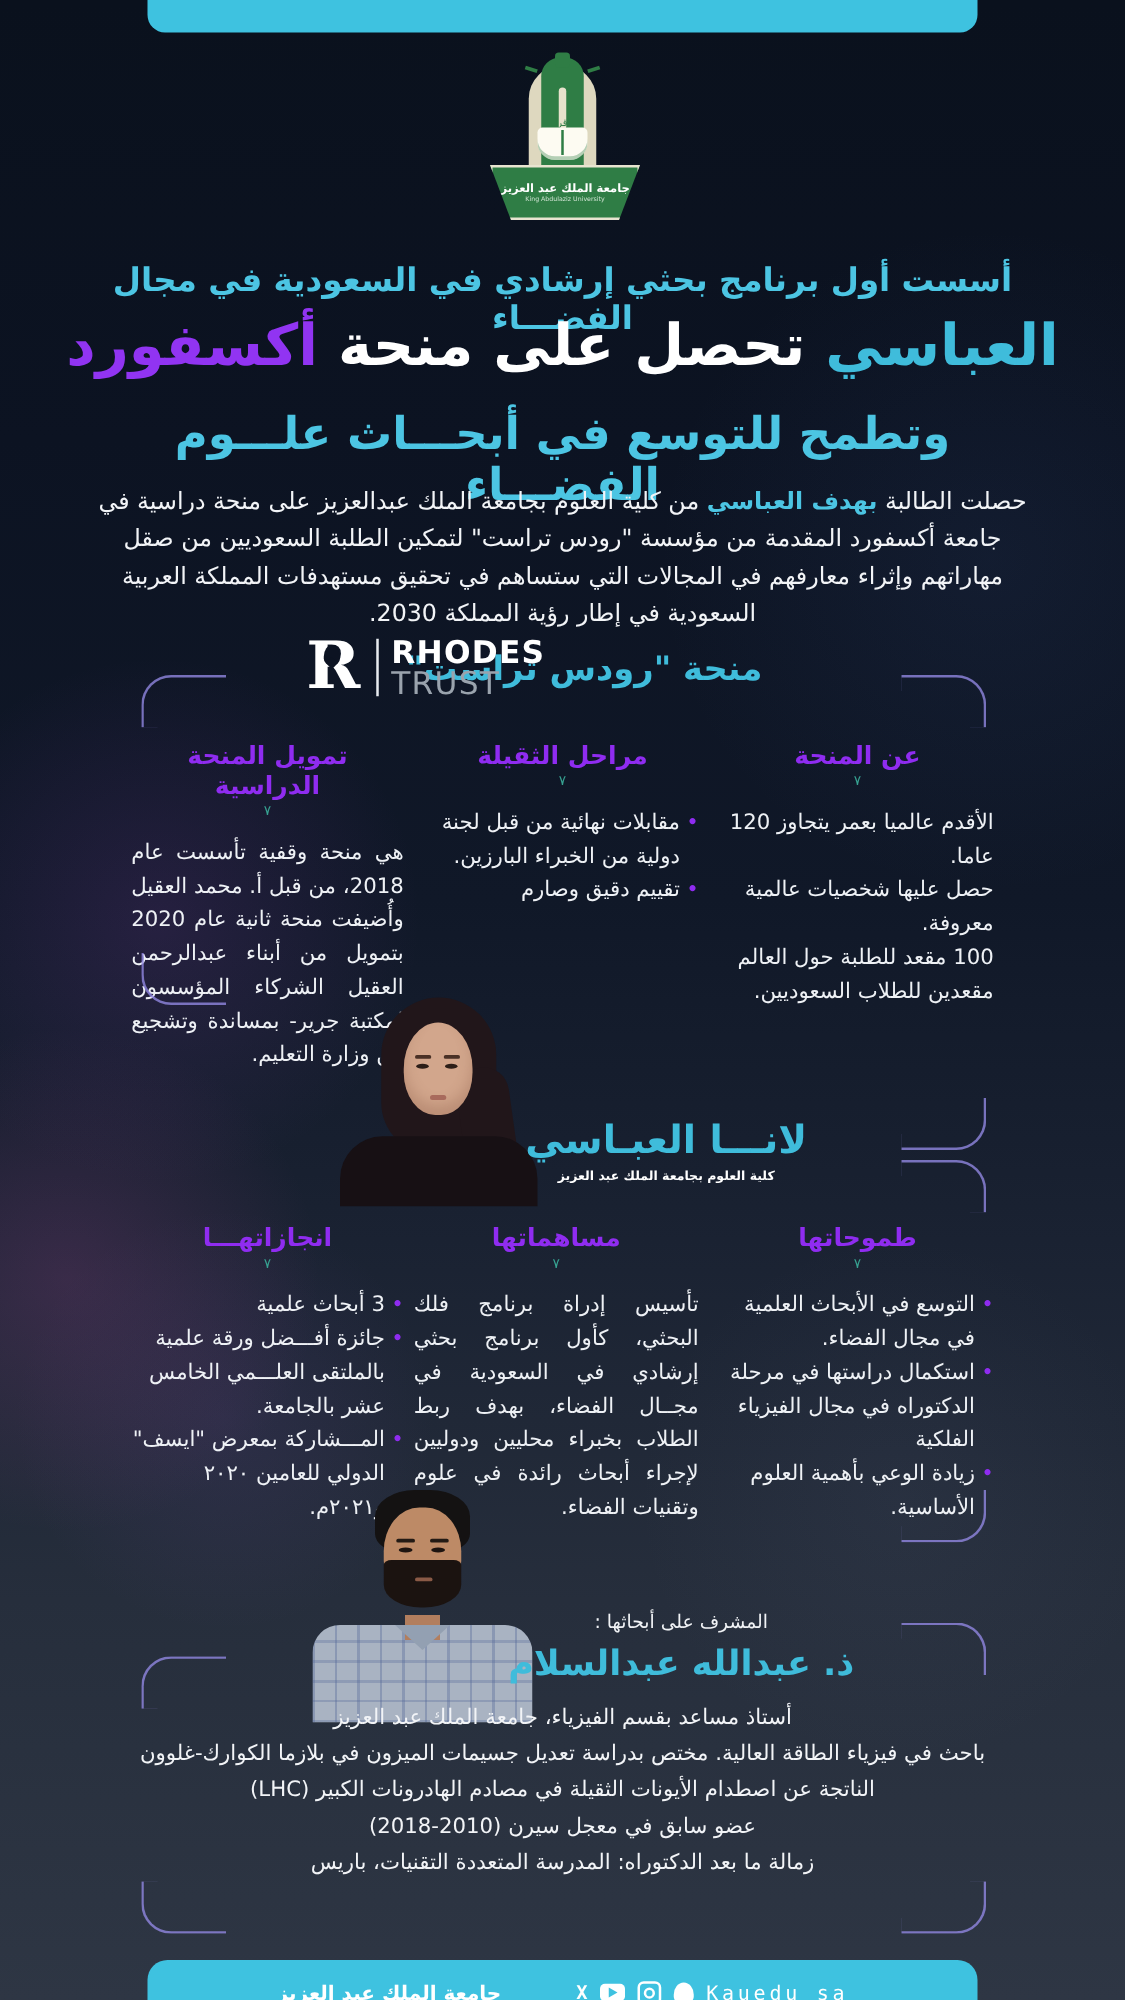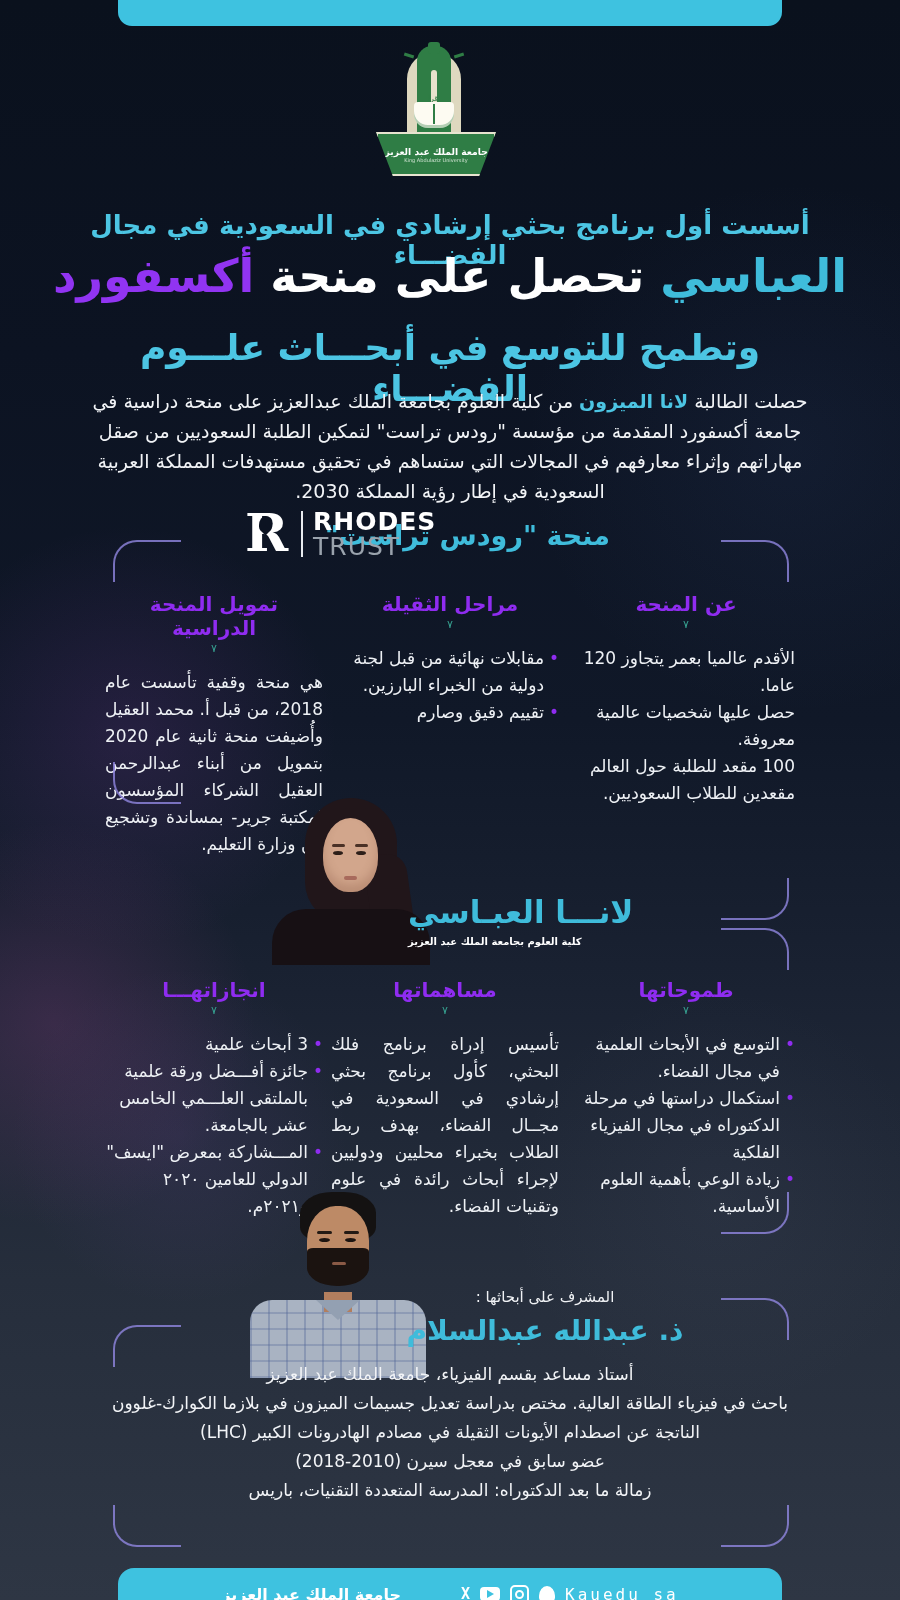--- a/index.html
+++ b/index.html
@@ -29,21 +29,21 @@
     540px 1300px,860px 1340px,200px 1556px,600px 1548px,753px 1555px,350px 1440px;}
   .stars.s3{width:4px;height:4px;color:rgba(240,220,160,.8);box-shadow:290px 1545px,845px 1500px,905px 960px;}
   .stars.s4{width:5px;height:5px;border-radius:50%;color:rgba(110,220,190,.55);box-shadow:437px 1553px;}
 
   .bar{position:absolute;left:118px;right:118px;background:#3ec2e0;}
   .bar.top{top:-16px;height:42px;border-radius:14px;}
   .bar.bottom{top:1568px;height:48px;border-radius:16px;display:flex;align-items:center;
     justify-content:center;gap:60px;direction:ltr;padding-top:2px;}
 
   
-  .emblem{position:absolute;left:376px;top:44px;width:116px;height:128px;direction:ltr;}
+  .emblem{position:absolute;left:392px;top:44px;width:116px;height:128px;direction:ltr;}
   .emblem .halo{position:absolute;left:31px;top:8px;width:54px;height:100px;background:#ded8bf;
     border-radius:27px 27px 10px 10px;}
   .emblem .tower{position:absolute;left:41px;top:2px;width:34px;height:92px;background:#2f7d45;
     border-radius:15px 15px 4px 4px;}
   .emblem .slit{position:absolute;left:55px;top:26px;width:6px;height:34px;background:#e7e2cc;border-radius:3px;}
   .emblem .fin{position:absolute;top:10px;width:10px;height:3px;background:#2f7d45;}
   .emblem .fin.l{left:28px;transform:rotate(18deg);} .emblem .fin.r{left:78px;transform:rotate(-18deg);}
   .emblem .cap{position:absolute;left:52px;top:-2px;width:12px;height:12px;background:#2f7d45;border-radius:3px;}
   .emblem .book{position:absolute;left:38px;top:58px;width:40px;height:26px;background:#fdfbf2;
     border-radius:4px 4px 14px 14px;box-shadow:inset 0 -3px 0 rgba(47,125,69,.35);}
@@ -108,21 +108,21 @@
   .woman .drape{position:absolute;left:96px;top:60px;width:42px;height:80px;background:#21161a;
     border-radius:0 20px 0 0;transform:rotate(-8deg);}
   .woman .face{position:absolute;left:51px;top:24px;width:55px;height:74px;background:#d2a68c;
     border-radius:50% 50% 46% 46%;box-shadow:inset 0 -8px 10px rgba(120,70,50,.25);}
   .woman .brow{position:absolute;top:26px;width:13px;height:3px;background:#4a3126;border-radius:2px;}
   .woman .brow.l{left:9px;} .woman .brow.r{left:32px;}
   .woman .eye{position:absolute;top:33px;width:10px;height:4px;background:#2c1e18;border-radius:50%;}
   .woman .eye.l{left:10px;} .woman .eye.r{left:33px;}
   .woman .lips{position:absolute;left:21px;top:58px;width:13px;height:4px;background:#a86a5c;border-radius:4px;}
 
-  .student-name{position:absolute;left:408px;top:894px;width:250px;text-align:left;}
+  .student-name{position:absolute;left:408px;top:894px;width:250px;text-align:center;}
   .student-name .nm{color:#3fbcdb;font-size:31px;font-weight:800;}
   .student-name .sub{margin-top:6px;color:#fff;font-size:10px;font-weight:700;}
 
   
   .man{position:absolute;left:250px;top:1192px;width:176px;height:186px;direction:ltr;}
   .man .shirt{position:absolute;left:0;bottom:0;width:176px;height:78px;border-radius:22px 22px 0 0;
     background:
      repeating-linear-gradient(90deg,rgba(80,100,150,.35) 0 2px,transparent 2px 18px),
      repeating-linear-gradient(0deg,rgba(80,100,150,.3) 0 2px,transparent 2px 16px),
      #a9b3c2;}
@@ -191,21 +191,21 @@
 
   <div class="h1">أسست أول برنامج بحثي إرشادي في السعودية في مجال الفضـــاء</div>
   <div class="h2">
     <span class="cy">العباسي</span>
     <span class="wh">تحصل على منحة</span>
     <span class="pu">أكسفورد</span>
   </div>
   <div class="h3">وتطمح للتوسع في أبحـــاث علـــوم الفضـــاء</div>
 
   <div class="intro">
-    <span>حصلت الطالبة </span><span class="hl">لانا الميزون</span><span> من كلية العلوم بجامعة الملك عبدالعزيز على منحة دراسية في جامعة أكسفورد المقدمة من مؤسسة "رودس تراست" لتمكين الطلبة السعوديين من صقل مهاراتهم وإثراء معارفهم في المجالات التي ستساهم في تحقيق مستهدفات المملكة العربية السعودية في إطار رؤية المملكة 2030.</span>
+    <span>حصلت الطالبة </span><span class="hl">بهدف العباسي</span><span> من كلية العلوم بجامعة الملك عبدالعزيز على منحة دراسية في جامعة أكسفورد المقدمة من مؤسسة "رودس تراست" لتمكين الطلبة السعوديين من صقل مهاراتهم وإثراء معارفهم في المجالات التي ستساهم في تحقيق مستهدفات المملكة العربية السعودية في إطار رؤية المملكة 2030.</span>
   </div>
 
   <div class="corner c-tl" style="left:113px;top:540px;"></div>
   <div class="corner c-tr" style="left:721px;top:540px;"></div>
   <div class="rhodes-row">
     <div class="rhodes-title">منحة "رودس تراست"</div>
     <div class="rhodes-logo">
       <div class="rmark"><span>R</span>
         <div class="bird"></div>
       </div>

